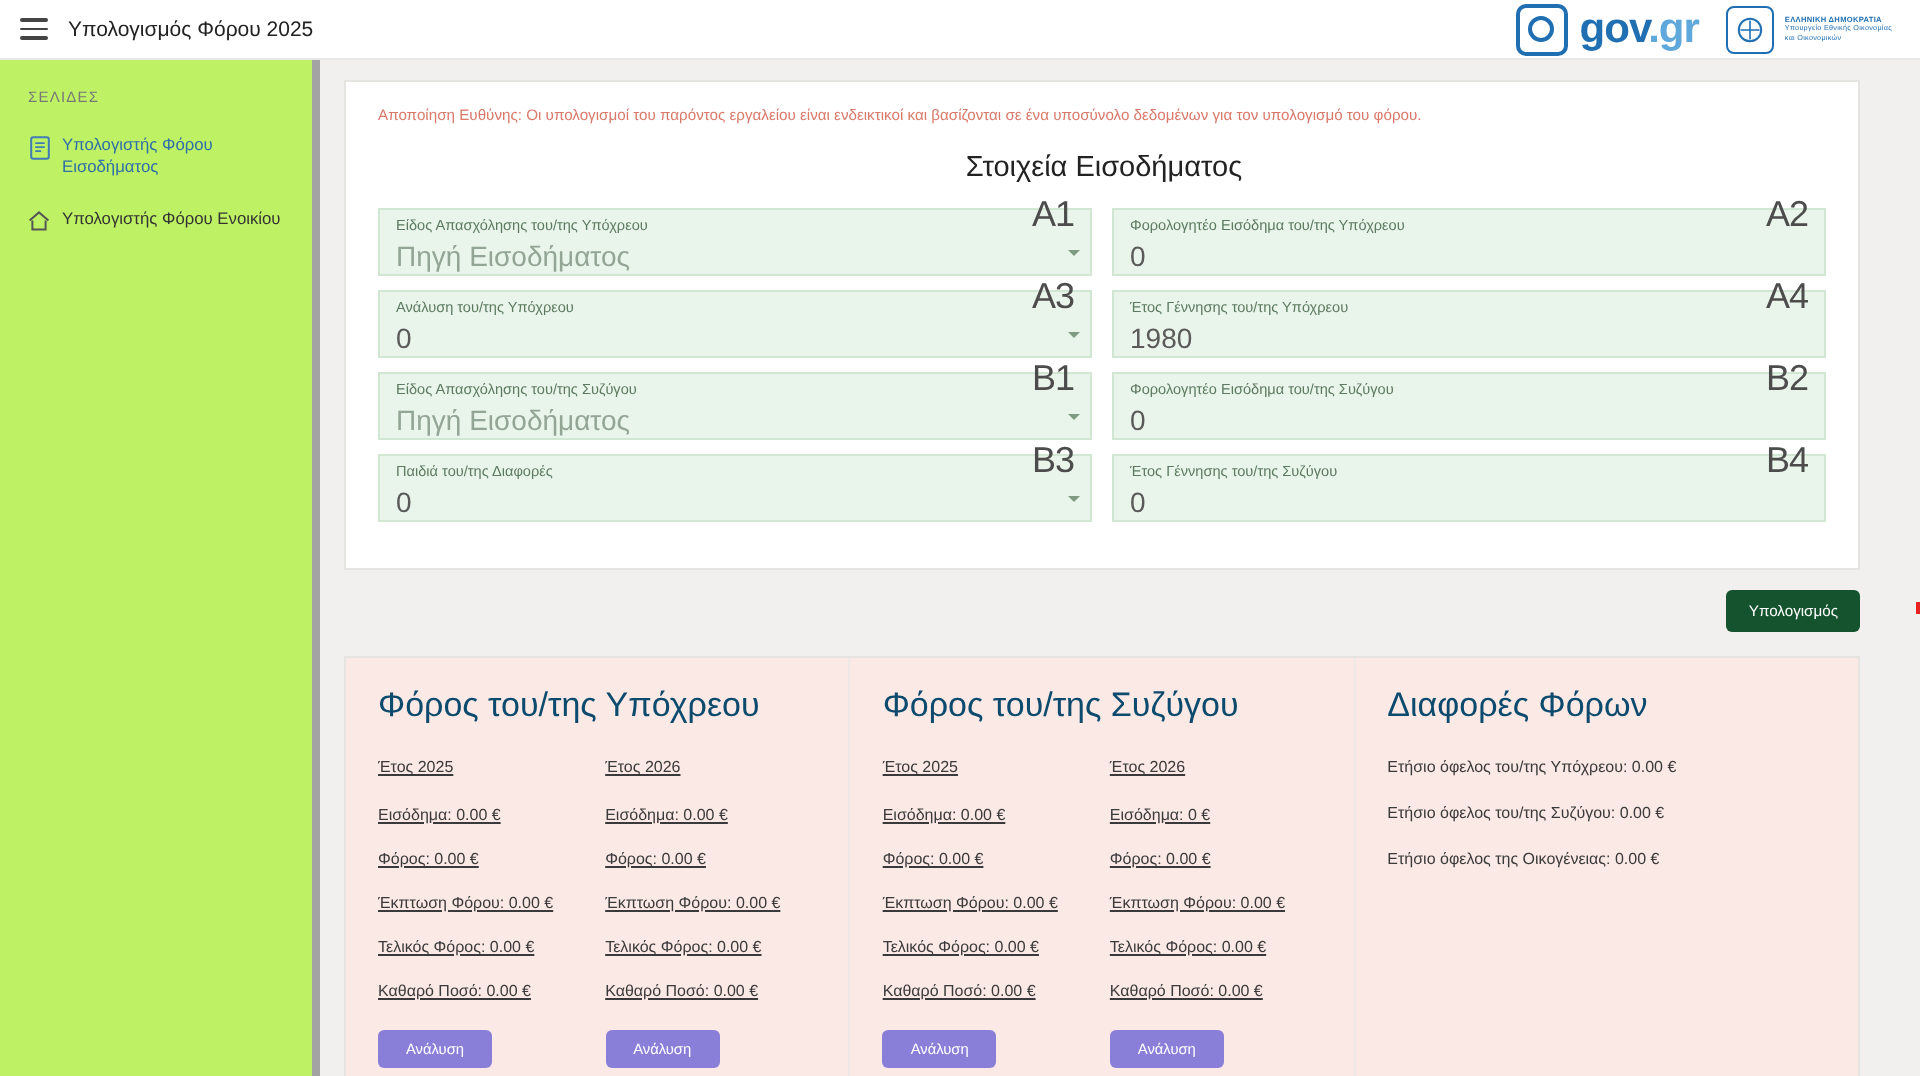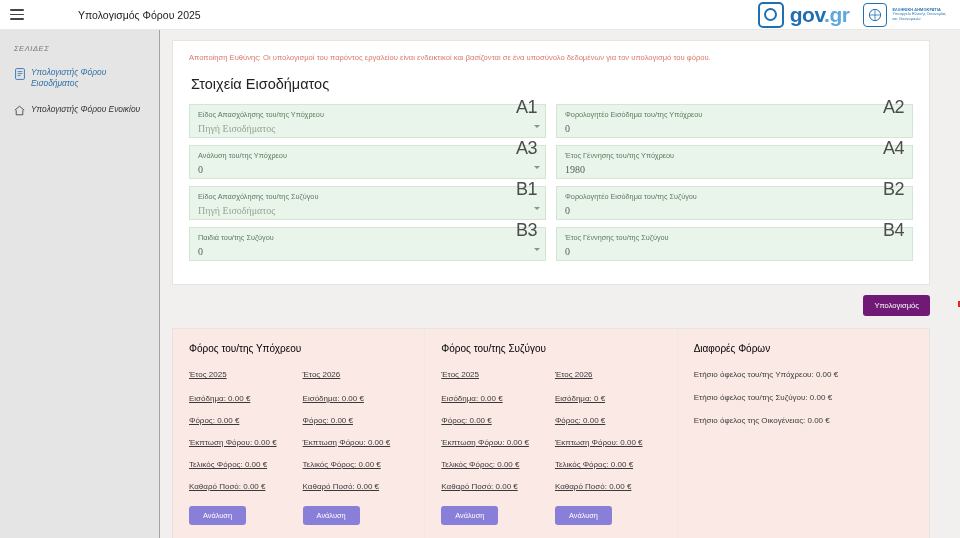--- a/index.html
+++ b/index.html
@@ -28,21 +28,20 @@
   .hamburger {
     width: 14px; height: 11px;
     margin-right: 10px;
     display: flex; flex-direction: column; justify-content: space-between;
     cursor: pointer;
   }
   .hamburger span { display: block; height: 1.6px; background: #444; border-radius: 1px; }
   .topbar-title {
     font-size: 10.5px;
     color: #222;
-    margin-left: 44px;
   }
   .topbar-right {
     margin-left: auto;
     display: flex;
     align-items: center;
     gap: 14px;
     padding-right: 4px;
   }
   .govgr-logo {
     display: flex; align-items: center; gap: 6px;
@@ -84,24 +83,23 @@
   }
   .emblem-lines .l1 { font-weight: bold; font-size: 3.8px; }
 
   
   .body-wrap {
     display: flex;
     height: 508px;
   }
   .sidebar {
     width: 160px;
-    background: #e5e5e5;
+    background: #bef264;
     padding: 14px 10px 0 14px;
-    border-right: 1px solid #a3a3a3;
-    font-style: italic;
+    border-right: 4px solid #a3a3a3;
   }
   .sidebar-heading {
     font-size: 7.5px;
     letter-spacing: 0.6px;
     color: #777;
     margin-bottom: 14px;
     text-transform: uppercase;
   }
   .side-item {
     display: flex;
@@ -139,20 +137,21 @@
   .disclaimer {
     font-size: 7.6px;
     color: #d9796a;
     margin-bottom: 14px;
   }
   .section-title {
     font-size: 14.5px;
     color: #222;
     margin: 0 0 12px 2px;
     font-weight: normal;
+    text-align: center;
   }
 
   .grid {
     display: grid;
     grid-template-columns: 1fr 1fr;
     gap: 0 10px;
   }
   .field {
     background: #e9f5ea;
     border: 1px solid #d2e6d4;
@@ -164,23 +163,22 @@
     flex-direction: column;
     justify-content: center;
   }
   .field .flabel {
     font-size: 7.3px;
     color: #5d7a60;
     line-height: 1.1;
     margin-bottom: 3px;
   }
   .field .fvalue {
-    font-size: 10px;
+    font-size: 14px;
     color: #5a5a5a;
-    font-family: Liberation Serif, serif;
   }
   .field .fvalue.placeholder { color: #93a594; }
   .tag {
     position: absolute;
     right: 8px;
     bottom: 19px;
     font-size: 18px;
     color: #4c4c4c;
     font-weight: normal;
     letter-spacing: -0.5px;
@@ -197,21 +195,21 @@
 
   .calc-row {
     display: flex;
     justify-content: flex-end;
     align-items: center;
     margin-top: 10px;
     padding-right: 0;
     position: relative;
   }
   .btn-primary {
-    background: #701a75;
+    background: #14532d;
     color: #fff;
     border: none;
     border-radius: 3px;
     font-size: 7.6px;
     padding: 6px 11px;
     cursor: pointer;
     text-align: right;
   }
   .arrow {
     position: absolute;
@@ -231,23 +229,23 @@
     overflow: hidden;
   }
   .rescol {
     flex: 1;
     padding: 14px 14px 0 16px;
     border-right: 1px solid #ece9e6;
   }
   .rescol.tinted { background: #fbe9e5; }
   .rescol:last-child { border-right: none; }
   .rescol h3 {
-    font-size: 10px;
+    font-size: 17px;
     font-weight: normal;
-    color: #000000;
+    color: #0c4a6e;
     margin: 0 0 16px 0;
   }
   .twocol {
     display: flex;
     gap: 26px;
   }
   .yearblock { min-width: 86px; }
   .resline {
     font-size: 8px;
     color: #3a3a3a;
@@ -377,21 +375,21 @@
             <div class="caret"></div>
           </div>
 
           <div class="field">
             <div class="flabel">Φορολογητέο Εισόδημα του/της Συζύγου</div>
             <div class="fvalue">0</div>
             <div class="tag">B2</div>
           </div>
 
           <div class="field">
-            <div class="flabel">Παιδιά του/της Συζύγου</div>
+            <div class="flabel">Παιδιά του/της Διαφορές</div>
             <div class="fvalue">0</div>
             <div class="tag">B3</div>
             <div class="caret"></div>
           </div>
 
           <div class="field">
             <div class="flabel">Έτος Γέννησης του/της Συζύγου</div>
             <div class="fvalue">0</div>
             <div class="tag">B4</div>
           </div>

